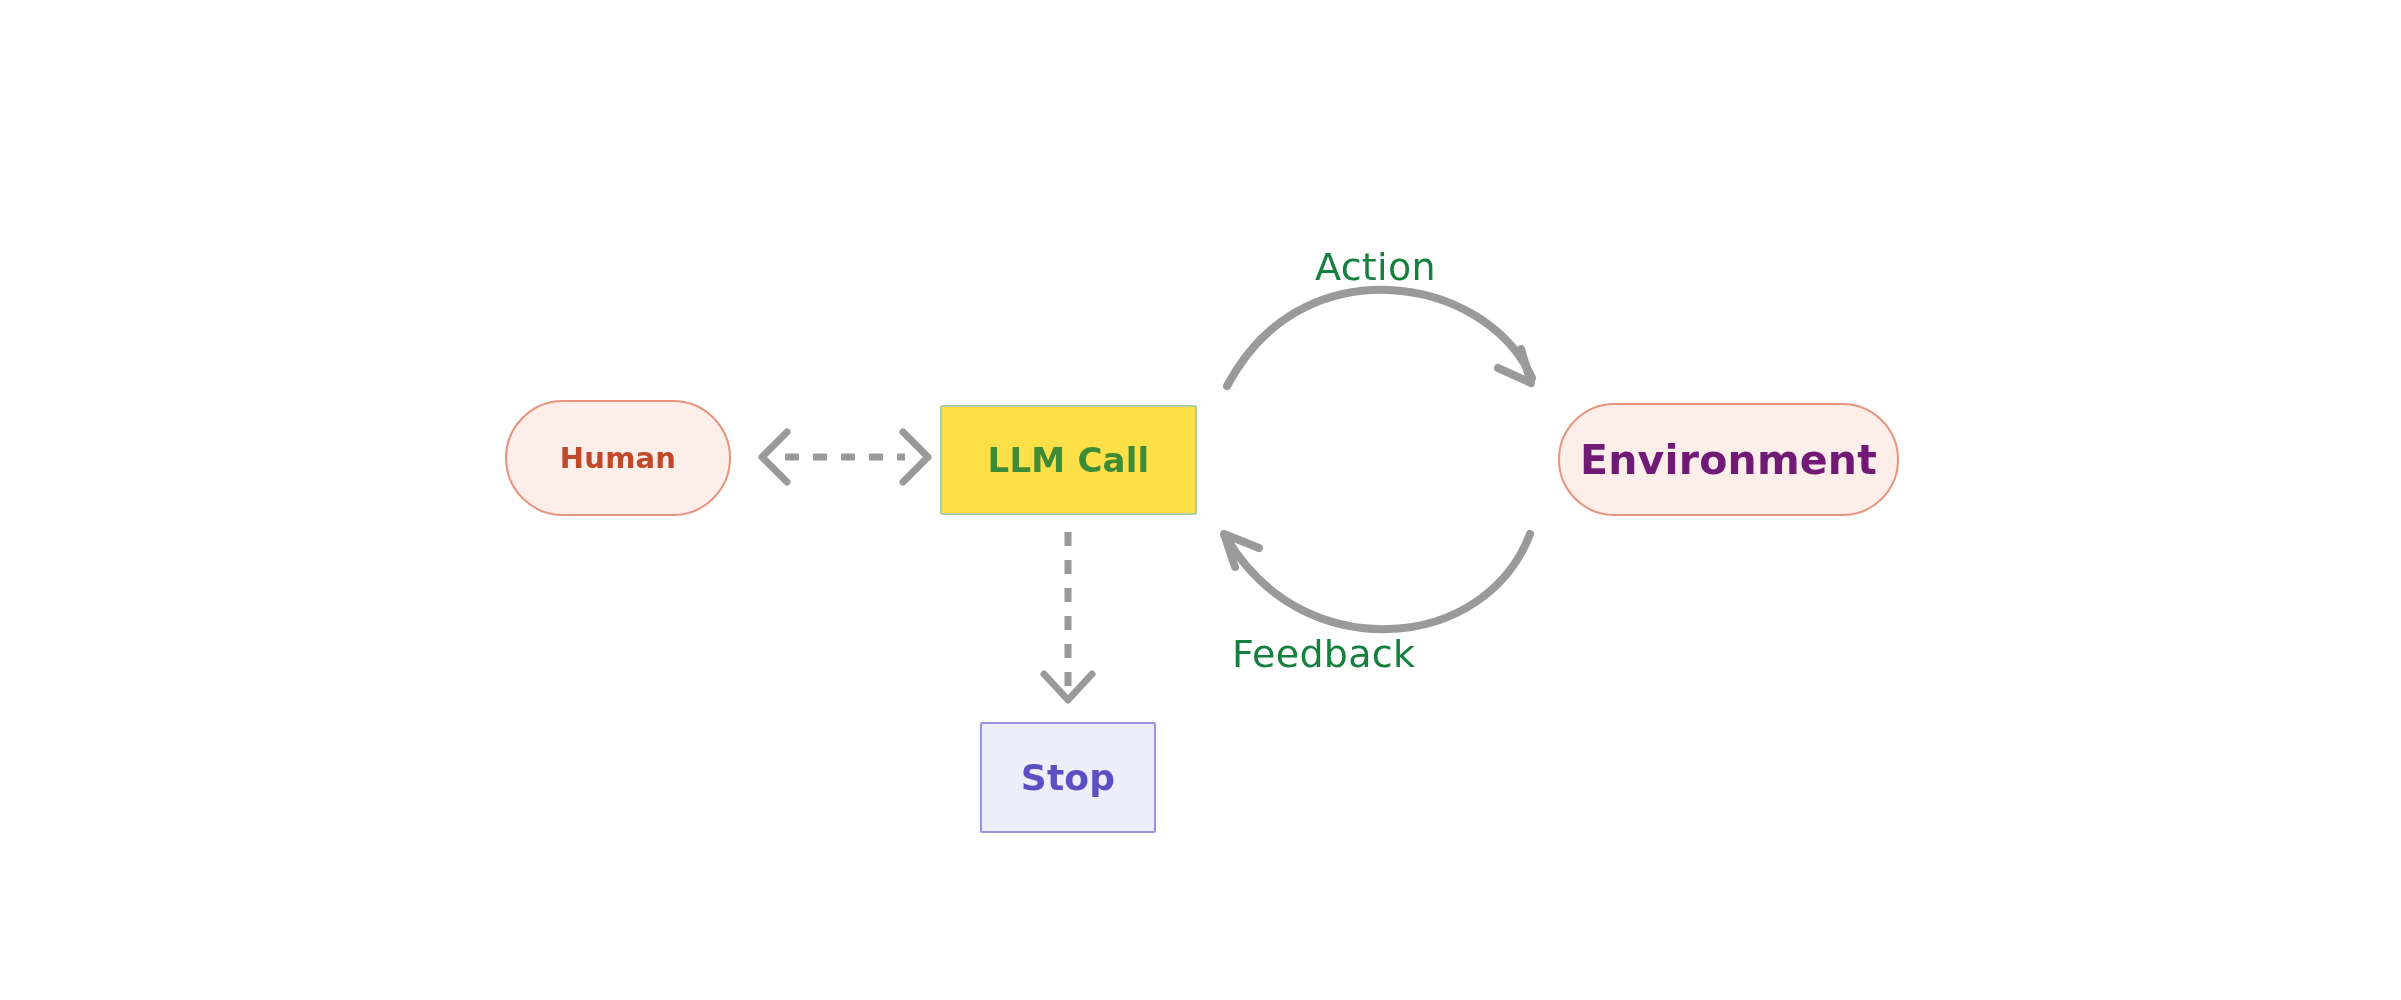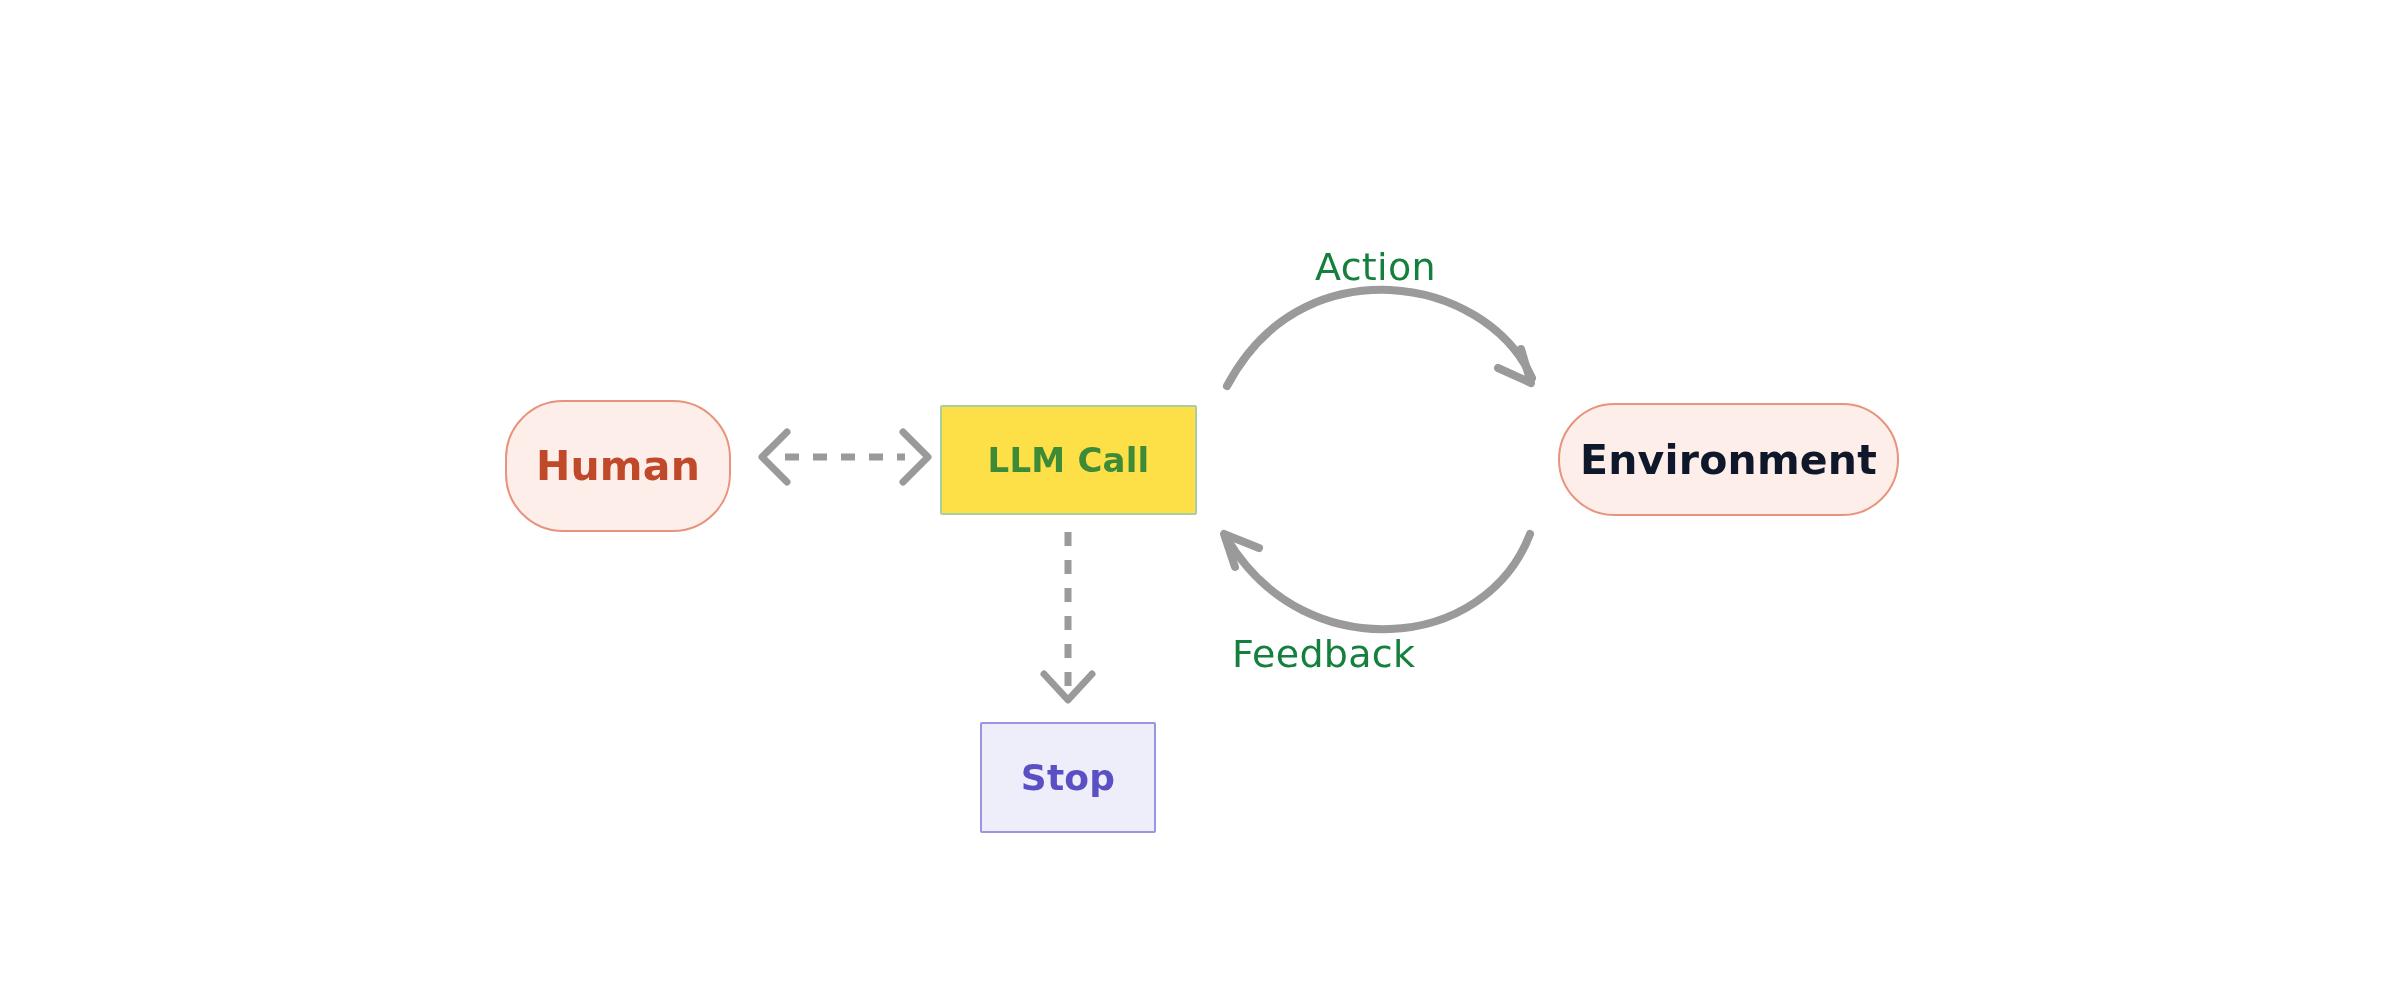--- a/index.html
+++ b/index.html
@@ -35,26 +35,26 @@
     font-weight: bold;
     letter-spacing: 0.2px;
     white-space: nowrap;
   }
 
   
   #node-human {
     left: 505px;
     top: 400px;
     width: 226px;
-    height: 132px;
+    height: 116px;
     background: #fdeeea;
     border: 2.5px solid #e8937c;
     border-radius: 58px;
     color: #c0492a;
-    font-size: 41px;
+    font-size: 29px;
   }
 
   
   #node-llm-call {
     left: 940px;
     top: 405px;
     width: 257px;
     height: 110px;
     background: #fde047;
     border: 2.5px solid #a9cfa0;
@@ -65,21 +65,21 @@
 
   
   #node-environment {
     left: 1558px;
     top: 403px;
     width: 341px;
     height: 113px;
     background: #fdeeea;
     border: 2.5px solid #e8937c;
     border-radius: 57px;
-    color: #0f172a;
+    color: #701a75;
     font-size: 41px;
   }
 
   
   #node-stop {
     left: 980px;
     top: 722px;
     width: 176px;
     height: 111px;
     background: #eeeefa;

